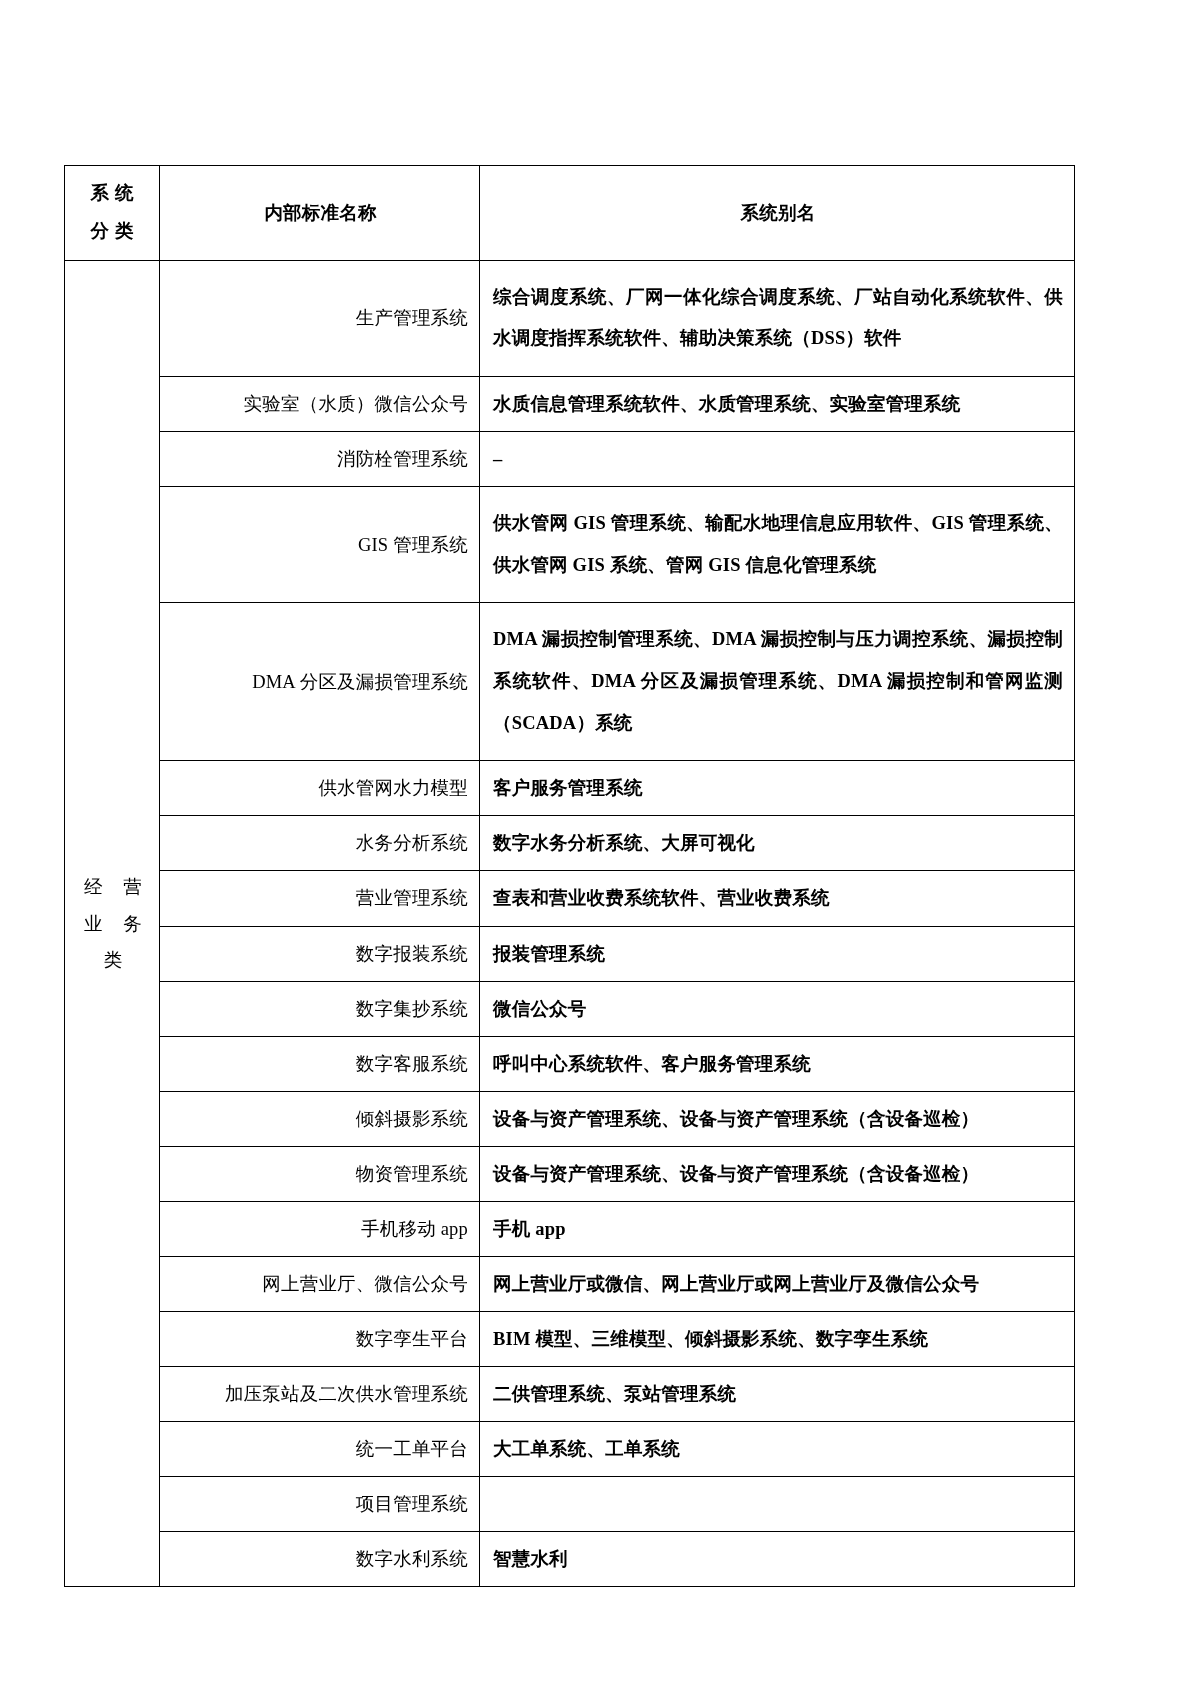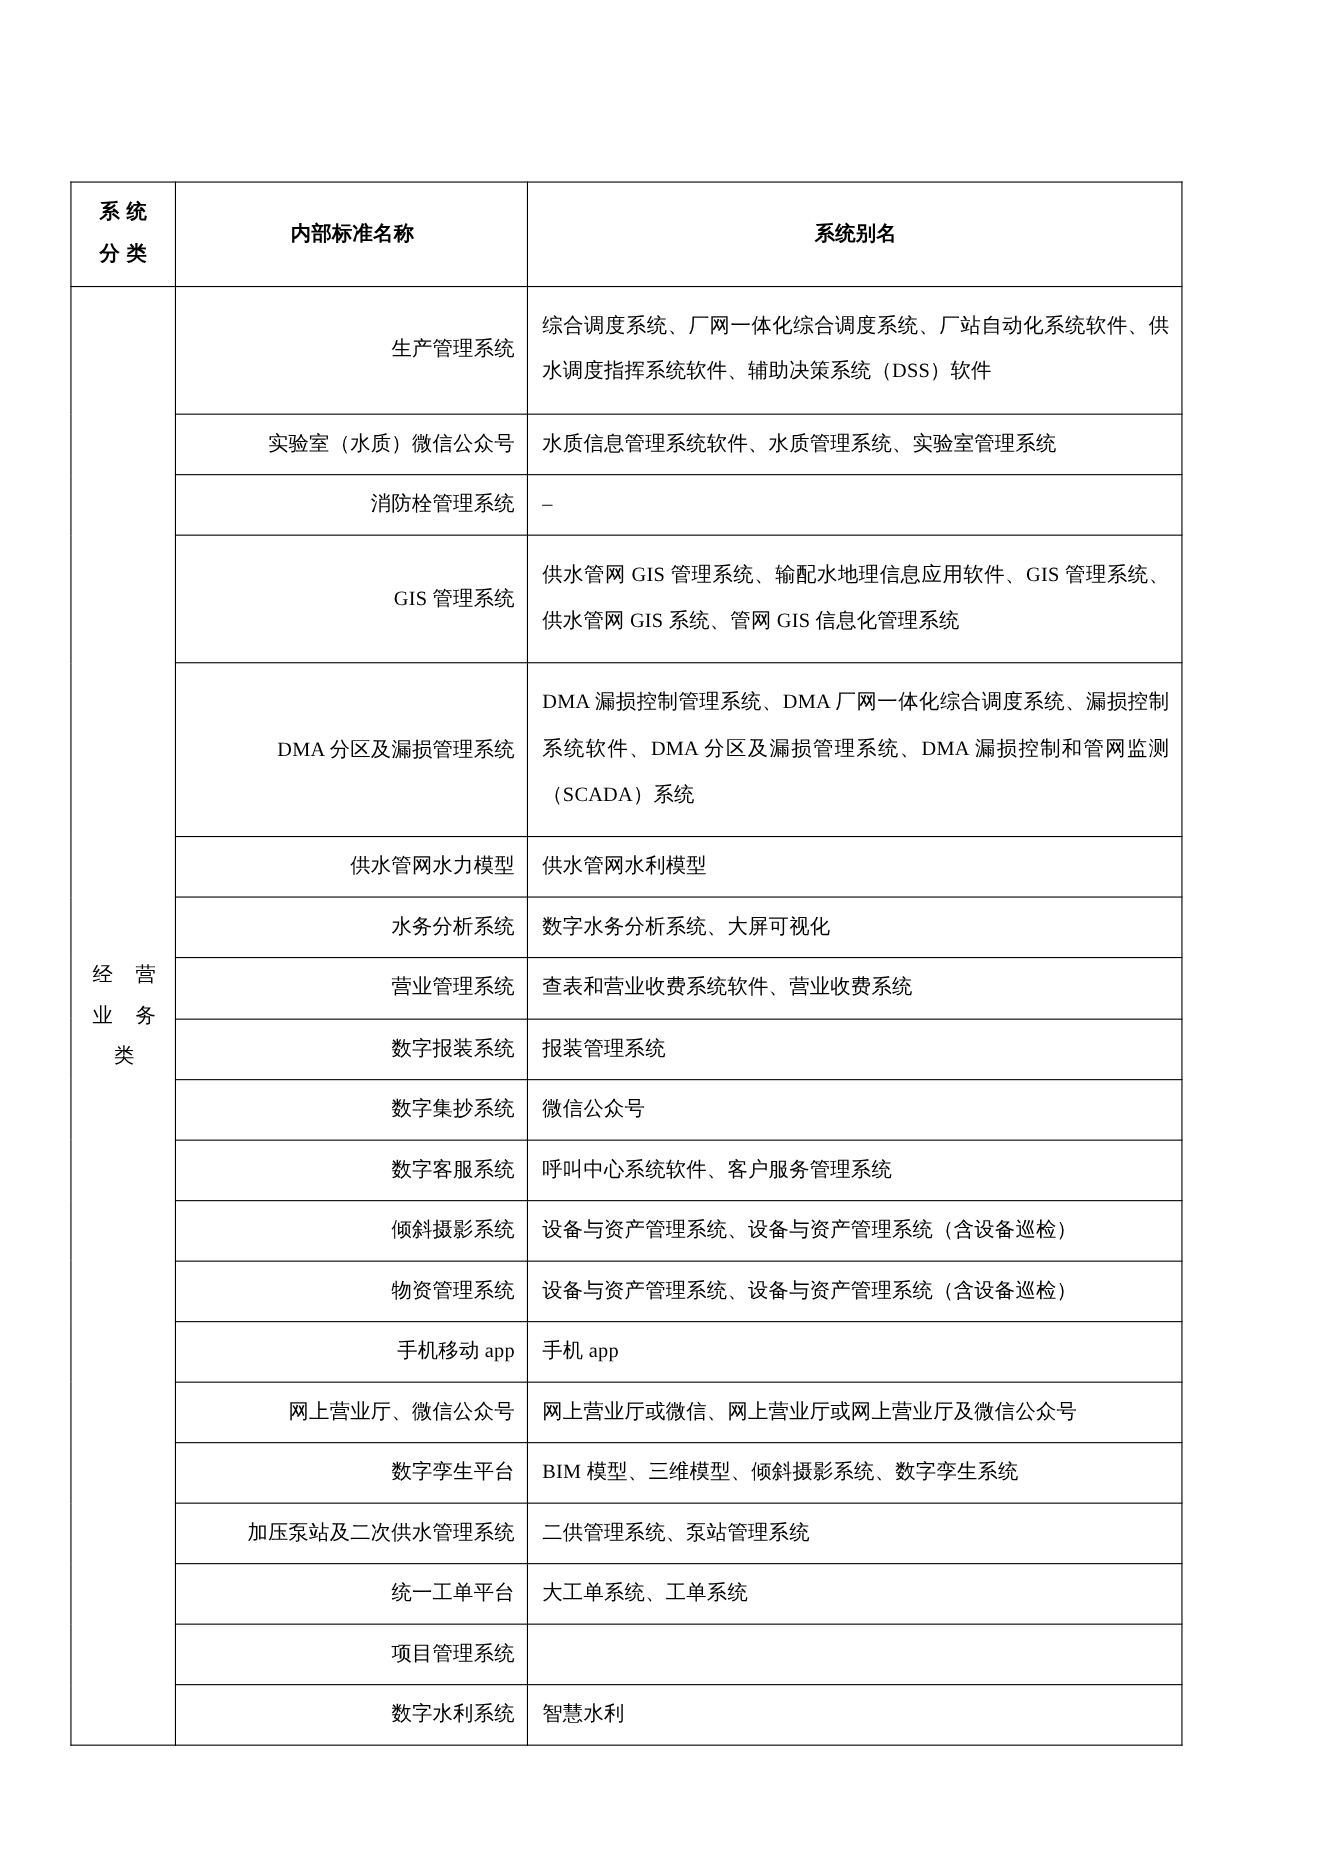--- a/index.html
+++ b/index.html
@@ -90,20 +90,21 @@
     text-align: right;
     white-space: nowrap;
     font-size: 18.5px;
   }
 
   
   td.alias-cell {
     text-align: justify;
     text-align-last: left;
     font-size: 18.5px;
+    font-weight: bold;
   }
   td.alias-cell.multi {
     text-align-last: left;
     line-height: 2.25;
   }
   td.alias-cell.just {
     text-align: justify;
   }
   td.alias-cell.empty { padding: 0; }
 
@@ -145,25 +146,25 @@
         <tr>
           <td class="name-cell">消防栓管理系统</td>
           <td class="alias-cell">–</td>
         </tr>
         <tr class="h-tall">
           <td class="name-cell">GIS 管理系统</td>
           <td class="alias-cell multi just">供水管网 GIS 管理系统、输配水地理信息应用软件、GIS 管理系统、供水管网 GIS 系统、管网 GIS 信息化管理系统</td>
         </tr>
         <tr class="h-tall">
           <td class="name-cell">DMA 分区及漏损管理系统</td>
-          <td class="alias-cell multi just">DMA 漏损控制管理系统、DMA 厂网一体化综合调度系统、漏损控制系统软件、DMA 分区及漏损管理系统、DMA 漏损控制和管网监测（SCADA）系统</td>
+          <td class="alias-cell multi just">DMA 漏损控制管理系统、DMA 漏损控制与压力调控系统、漏损控制系统软件、DMA 分区及漏损管理系统、DMA 漏损控制和管网监测（SCADA）系统</td>
         </tr>
         <tr>
           <td class="name-cell">供水管网水力模型</td>
-          <td class="alias-cell">供水管网水利模型</td>
+          <td class="alias-cell">客户服务管理系统</td>
         </tr>
         <tr>
           <td class="name-cell">水务分析系统</td>
           <td class="alias-cell">数字水务分析系统、大屏可视化</td>
         </tr>
         <tr>
           <td class="name-cell">营业管理系统</td>
           <td class="alias-cell">查表和营业收费系统软件、营业收费系统</td>
         </tr>
         <tr>

